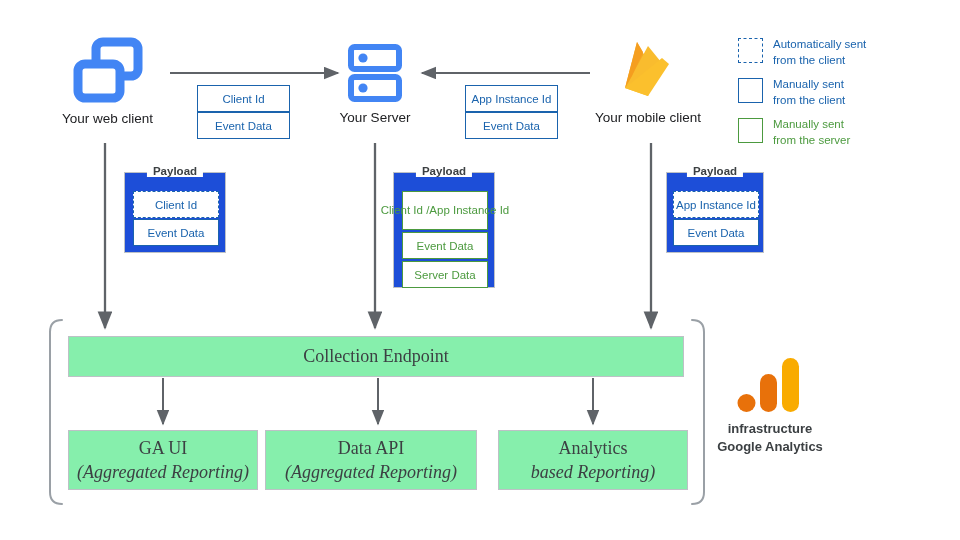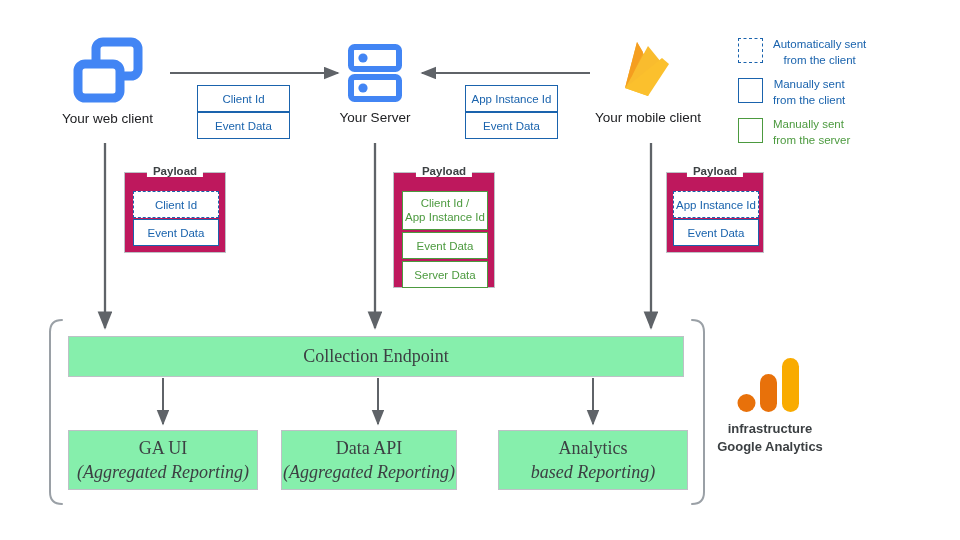--- a/index.html
+++ b/index.html
@@ -54,21 +54,21 @@
   .tag-green {
     border: 1.4px solid #4c9a3f;
     color: #4c9a3f;
   }
 
   
   .payload {
     position: absolute;
     box-sizing: border-box;
     border: 1px solid #bdc1c6;
-    background: #be185d;
+    background: #1d4ed8;
   }
   .payload-legend {
     position: absolute;
     top: -8px;
     left: 50%;
     transform: translateX(-50%);
     background: #ffffff;
     padding: 0 6px;
     font-size: 11.5px;
     font-weight: bold;
@@ -106,21 +106,21 @@
   }
   .sw-dashed { border: 1.6px dashed #1a63ad; }
   .sw-blue   { border: 1.6px solid #1a63ad; }
   .sw-green  { border: 1.6px solid #4c9a3f; }
   .legend-text {
     position: absolute;
     font-size: 11.5px;
     line-height: 1.35;
     white-space: nowrap;
   }
-  .lt-blue  { color: #1a63ad; text-align: center; }
+  .lt-blue  { color: #1a63ad; }
   .lt-green { color: #4c9a3f; }
 
   
   .ga-label {
     position: absolute;
     text-align: center;
     font-size: 13px;
     font-weight: bold;
     color: #3c4043;
     line-height: 1.35;
@@ -194,21 +194,21 @@
 <div class="tag-box tag-blue" style="left:465px; top:112px; width:93px; height:27px;">Event Data</div>
 
 <div class="payload" style="left:124px; top:172px; width:102px; height:81px;">
   <div class="payload-legend">Payload</div>
   <div class="tag-box tag-blue-dashed" style="left:8px; top:18px; width:86px; height:27px;">Client Id</div>
   <div class="tag-box tag-blue" style="left:8px; top:46px; width:86px; height:27px;">Event Data</div>
 </div>
 
 <div class="payload" style="left:393px; top:172px; width:102px; height:116px;">
   <div class="payload-legend">Payload</div>
-  <div class="tag-box tag-green" style="left:8px; top:18px; width:86px; height:39px; flex-direction:column; line-height:1.2;">
+  <div class="tag-box tag-green" style="left:8px; top:18px; width:86px; height:39px; flex-direction:row; line-height:1.2;">
     <span>Client Id /</span>
     <span>App Instance Id</span>
   </div>
   <div class="tag-box tag-green" style="left:8px; top:59px; width:86px; height:27px;">Event Data</div>
   <div class="tag-box tag-green" style="left:8px; top:88px; width:86px; height:27px;">Server Data</div>
 </div>
 
 <div class="payload" style="left:666px; top:172px; width:98px; height:81px;">
   <div class="payload-legend">Payload</div>
   <div class="tag-box tag-blue-dashed" style="left:6px; top:18px; width:86px; height:27px;">App Instance Id</div>
@@ -217,21 +217,21 @@
 
 <div class="grey-box" style="left:68px; top:336px; width:616px; height:41px;">
   <span>Collection Endpoint</span>
 </div>
 
 <div class="grey-box" style="left:68px; top:430px; width:190px; height:60px;">
   <span>GA UI</span>
   <span class="sub">(Aggregated Reporting)</span>
 </div>
 
-<div class="grey-box" style="left:281px; top:430px; width:176px; height:60px;">
+<div class="grey-box" style="left:265px; top:430px; width:212px; height:60px;">
   <span>Data API</span>
   <span class="sub">(Aggregated Reporting)</span>
 </div>
 
 <div class="grey-box" style="left:498px; top:430px; width:190px; height:60px;">
   <span>Analytics</span>
   <span class="sub">based Reporting)</span>
 </div>
 
 <div class="abs" style="left:736px; top:356px;">

